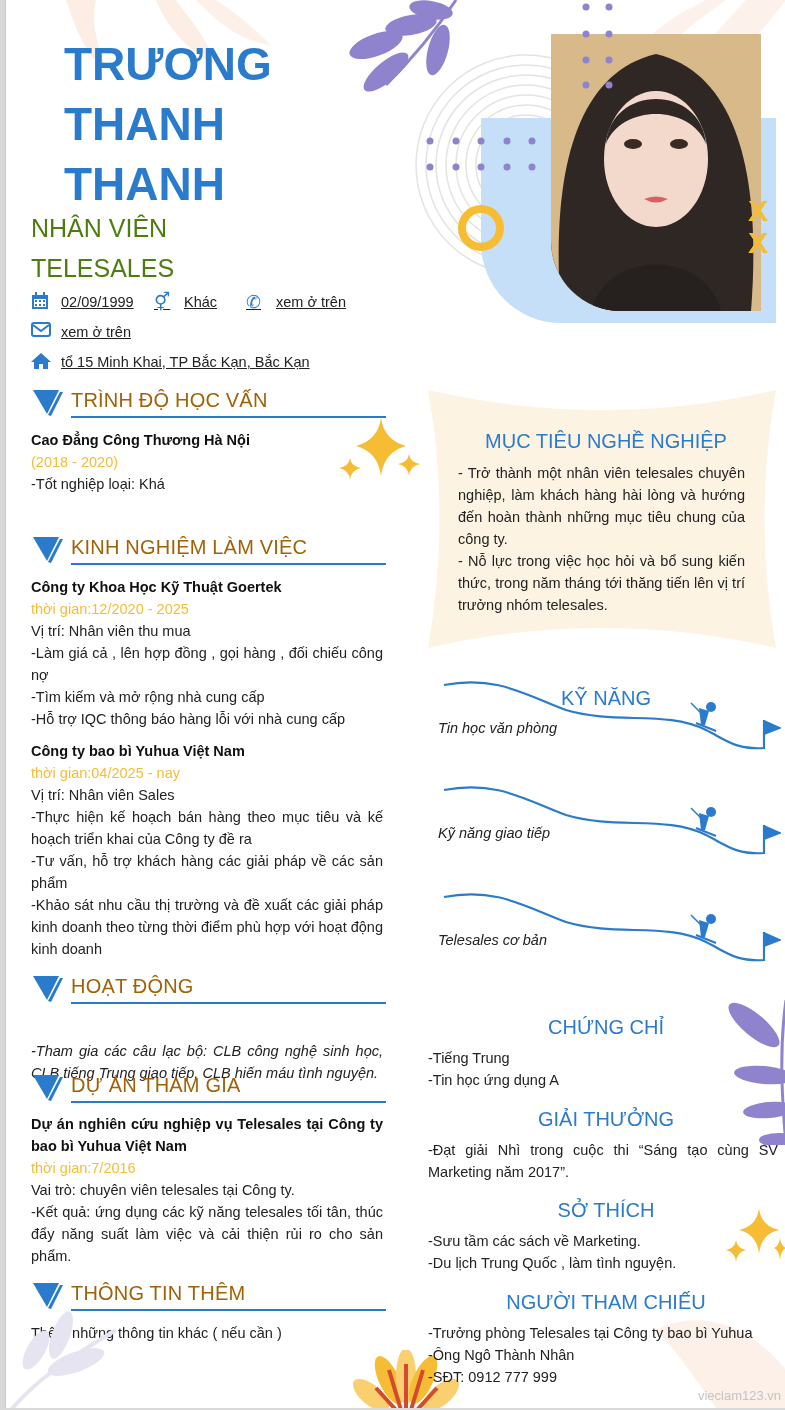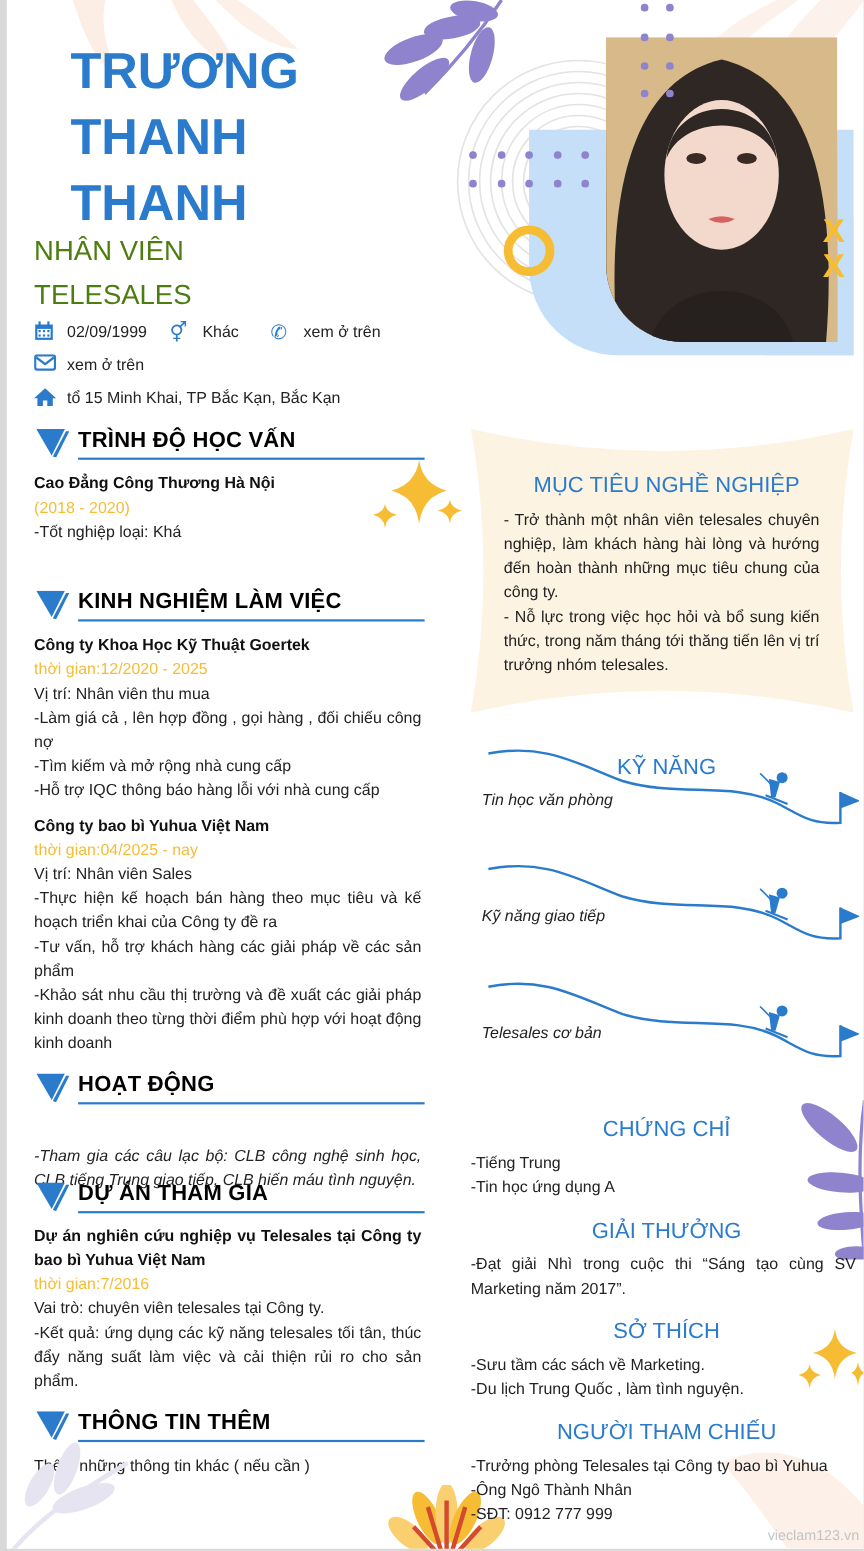--- a/index.html
+++ b/index.html
@@ -7,31 +7,31 @@
   body { font-family: "Liberation Sans", "DejaVu Sans", sans-serif; color: #222; }
   .page { position: absolute; left: 5px; top: 0; width: 780px; height: 1408px; background: #fff; overflow: hidden; border-left: 1px solid #c8c8c8; }
   .abs { position: absolute; }
 
   
   .deco svg { display: block; }
 
   
   .name { left: 58px; top: 34px; color: #2a7bcc; font-weight: bold; font-size: 46px; line-height: 60px; letter-spacing: 0; }
   .title { left: 25px; top: 208px; font-size: 25px; line-height: 40px; color: #4d7c0f; }
-  .contact { font-size: 14.5px; color: #222; line-height: 20px; display: flex; align-items: flex-end; }
+  .contact { font-size: 14.5px; color: #222; line-height: 20px; display: flex; align-items: flex-end; text-decoration: underline; }
   .contact .ic { display: inline-block; width: 20px; height: 20px; margin-right: 10px; }
 
   
   .photo-wrap { left: 545px; top: 34px; width: 210px; height: 277px; border-radius: 0 0 0 70px; overflow: hidden;
     background: linear-gradient(180deg, #d9b886 0%, #caa77a 30%, #3a3230 60%, #2b2624 100%); }
 
   
   .sec-h { left: 25px; width: 355px; height: 34px; }
   .sec-h .tri { position: absolute; left: 2px; top: 4px; }
-  .sec-h .lbl { position: absolute; left: 40px; top: 3px; font-size: 20px; color: #000000; font-weight: 700; letter-spacing: 0.2px; }
+  .sec-h .lbl { position: absolute; left: 40px; top: 3px; font-size: 20px; color: #a16207; font-weight: 400; letter-spacing: 0.2px; }
   .sec-h .line { position: absolute; left: 40px; right: 0; top: 30px; height: 2px; background: #2a7bcc; }
 
   .txt { font-size: 14.5px; line-height: 22px; color: #222; }
   .b { font-weight: bold; color: #111; }
   .y { color: #f6bd34; }
   .just { text-align: justify; }
 
   
   .r-h { font-size: 20px; font-weight: 500; color: #2a7bcc; text-align: center; }
   .goal-bg { left: 422px; top: 390px; width: 348px; height: 258px; }

